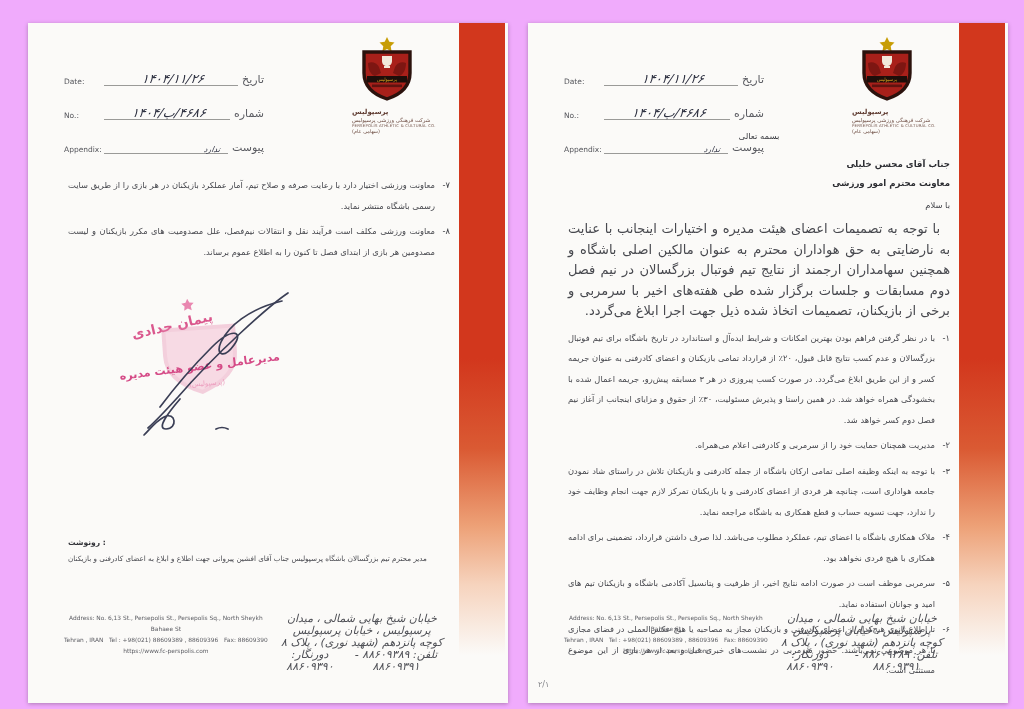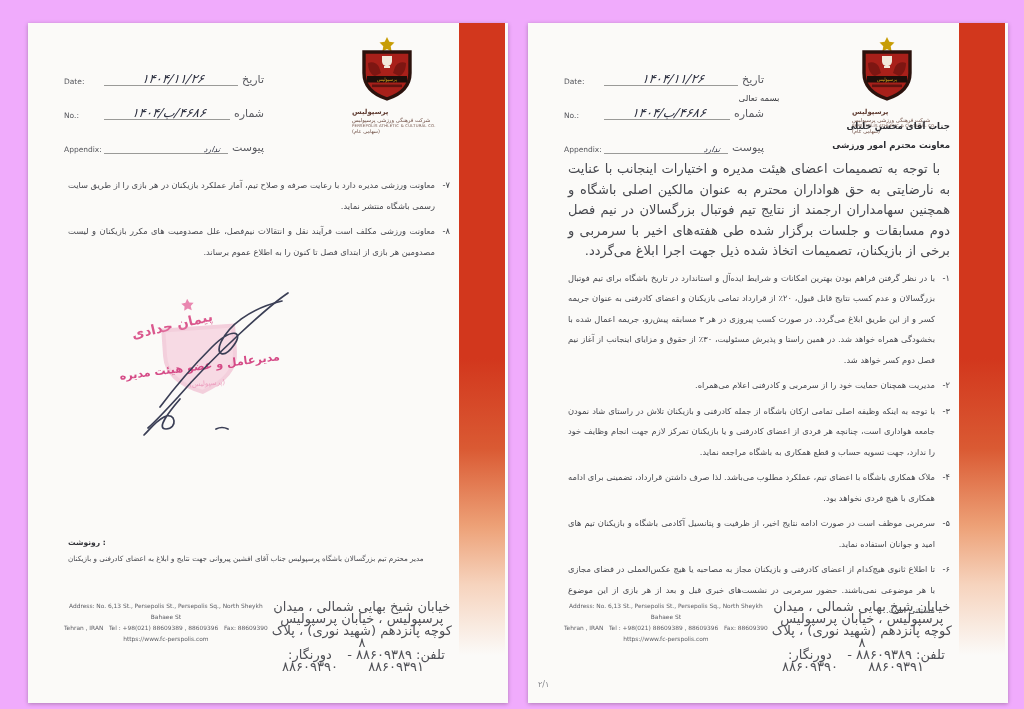--- a/index.html
+++ b/index.html
@@ -20,42 +20,42 @@
     color:#2f3242;letter-spacing:2px;transform:skewX(-10deg);white-space:nowrap;}
   .hand.small{font-size:8px;left:auto;right:8px;letter-spacing:1px;}
   
   .crest{position:absolute;top:13px;right:72px;width:84px;text-align:left;line-height:1.25;}
   .crest .fa-name{font-size:7px;font-weight:bold;color:#5e3a30;margin-top:1px;}
   .crest .fa-co{font-size:5.4px;color:#6d4c42;}
   .crest .en-co{font-size:3.9px;color:#75554b;letter-spacing:.2px;}
   .crest .fa-type{font-size:5px;color:#6d4c42;}
   
   .rtl{direction:rtl;}
-  .body1{position:relative;padding:70px 58px 0 40px;}
+  .body1{position:relative;padding:108px 58px 0 40px;}
   .bism{text-align:center;font-size:8.5px;color:#3c3d42;margin-bottom:14px;}
   .bold-line{font-size:8.6px;font-weight:bold;color:#2c2d32;line-height:19px;}
   .salut{font-size:8.4px;color:#43444a;line-height:19px;margin-top:3px;}
   .para{font-size:13px;color:#47484e;line-height:20.5px;text-align:justify;text-indent:10px;margin-top:4px;}
   .items{margin-top:6px;}
   .item{position:relative;padding-right:15px;font-size:8.3px;color:#47484e;line-height:20.5px;
     text-align:justify;margin-bottom:5px;}
   .item .num{position:absolute;right:0;top:0;color:#3e3f45;}
   .body2{position:relative;padding:146px 58px 0 40px;}
   
   .stampwrap{position:absolute;left:86px;top:262px;width:200px;height:175px;}
   .stamp{position:absolute;left:0;top:0;transform:rotate(-4deg);opacity:.92;}
   .sig{position:absolute;left:6px;top:-6px;}
   
   .copies{position:absolute;right:58px;left:40px;top:512px;font-size:7.2px;color:#4a4b51;line-height:16px;}
   .copies .head{font-weight:bold;font-size:7.6px;color:#333439;}
   
   .footer{position:absolute;left:34px;right:54px;bottom:30px;display:flex;align-items:flex-start;}
   .f-en{width:53%;text-align:center;font-size:5.9px;color:#5c5d63;line-height:11px;}
   .f-en .row2{display:flex;justify-content:space-between;padding:0 2px;}
-  .f-fa{width:47%;direction:rtl;text-align:center;font-size:13px;color:#4f5056;line-height:12px;}
+  .f-fa{width:47%;direction:rtl;text-align:center;font-size:11px;color:#4f5056;line-height:12px;font-style:italic;}
   .f-fa .row3{display:flex;justify-content:space-between;padding:0 6px;}
   .pagenum{position:absolute;left:10px;bottom:14px;font-size:8px;color:#85868b;}
 </style>
 </head>
 <body>
 
 <div class="canvas">
 
   <div class="page page-left">
     <div class="stripe"></div>
@@ -98,21 +98,21 @@
       <div class="fa-name" dir="rtl">پرسپولیس</div>
       <div class="fa-co" dir="rtl">شرکت فرهنگی ورزشی پرسپولیس</div>
       <div class="en-co">PERSEPOLIS ATHLETIC &amp; CULTURAL CO.</div>
       <div class="fa-type" dir="rtl">(سهامی عام)</div>
     </div>
 
     <div class="body2 rtl">
       <div class="items">
         <div class="item">
           <span class="num">۷-</span>
-          <span>معاونت ورزشی مدیره دارد با رعایت صرفه و صلاح تیم، آمار عملکرد بازیکنان در هر بازی را از طریق سایت رسمی باشگاه منتشر نماید.</span>
+          <span>معاونت ورزشی اختیار دارد با رعایت صرفه و صلاح تیم، آمار عملکرد بازیکنان در هر بازی را از طریق سایت رسمی باشگاه منتشر نماید.</span>
         </div>
         <div class="item">
           <span class="num">۸-</span>
           <span>معاونت ورزشی مکلف است فرآیند نقل و انتقالات نیم‌فصل، علل مصدومیت های مکرر بازیکنان و لیست مصدومین هر بازی از ابتدای فصل تا کنون را به اطلاع عموم برساند.</span>
         </div>
       </div>
     </div>
 
     <div class="stampwrap">
       <svg class="stamp" width="200" height="165" viewBox="0 0 200 165">
@@ -127,21 +127,21 @@
           <path d="M168 14 C150 26 96 74 58 118 C48 129 38 140 28 149"></path>
           <path d="M162 22 C128 30 108 48 101 63 C95 76 104 80 114 66 C124 52 112 48 92 68 C70 90 52 112 40 128"></path>
           <path d="M60 120 C48 134 36 150 46 150 C58 150 56 132 44 138 C36 142 30 150 24 156"></path>
           <path d="M96 150 c4 -2 8 -2 12 0"></path>
         </g>
       </svg>
     </div>
 
     <div class="copies">
       <div class="head">رونوشت :</div>
-      <div>مدیر محترم تیم بزرگسالان باشگاه پرسپولیس جناب آقای افشین پیروانی جهت نتایج و ابلاغ به اعضای کادرفنی و بازیکنان</div>
+      <div>مدیر محترم تیم بزرگسالان باشگاه پرسپولیس جناب آقای افشین پیروانی جهت اطلاع و ابلاغ به اعضای کادرفنی و بازیکنان</div>
     </div>
 
     <div class="footer">
       <div class="f-en">
         <div>Address: No. 6,13 St., Persepolis St., Persepolis Sq., North Sheykh Bahaee St</div>
         <div class="row2">
           <span>Tehran , IRAN</span>
           <span>Tel : +98(021) 88609389 , 88609396</span>
           <span>Fax: 88609390</span>
         </div>
@@ -199,20 +199,21 @@
       <div class="fa-name" dir="rtl">پرسپولیس</div>
       <div class="fa-co" dir="rtl">شرکت فرهنگی ورزشی پرسپولیس</div>
       <div class="en-co">PERSEPOLIS ATHLETIC &amp; CULTURAL CO.</div>
       <div class="fa-type" dir="rtl">(سهامی عام)</div>
     </div>
 
     <div class="body1 rtl">
       <div class="bism">بسمه تعالی</div>
       <div class="bold-line">جناب آقای محسن خلیلی</div>
       <div class="bold-line">معاونت محترم امور ورزشی</div>
+      <div class="salut">با سلام</div>
       <div class="para">با توجه به تصمیمات اعضای هیئت مدیره و اختیارات اینجانب با عنایت به نارضایتی به حق هواداران محترم به عنوان مالکین اصلی باشگاه و همچنین سهامداران ارجمند از نتایج تیم فوتبال بزرگسالان در نیم فصل دوم مسابقات و جلسات برگزار شده طی هفته‌های اخیر با سرمربی و برخی از بازیکنان، تصمیمات اتخاذ شده ذیل جهت اجرا ابلاغ می‌گردد.</div>
       <div class="items">
         <div class="item">
           <span class="num">۱-</span>
           <span>با در نظر گرفتن فراهم بودن بهترین امکانات و شرایط ایده‌آل و استاندارد در تاریخ باشگاه برای تیم فوتبال بزرگسالان و عدم کسب نتایج قابل قبول، ۲۰٪ از قرارداد تمامی بازیکنان و اعضای کادرفنی به عنوان جریمه کسر و از این طریق ابلاغ می‌گردد. در صورت کسب پیروزی در هر ۳ مسابقه پیش‌رو، جریمه اعمال شده با بخشودگی همراه خواهد شد. در همین راستا و پذیرش مسئولیت، ۳۰٪ از حقوق و مزایای اینجانب از آغاز نیم فصل دوم کسر خواهد شد.</span>
         </div>
         <div class="item">
           <span class="num">۲-</span>
           <span>مدیریت همچنان حمایت خود را از سرمربی و کادرفنی اعلام می‌همراه.</span>
         </div>

